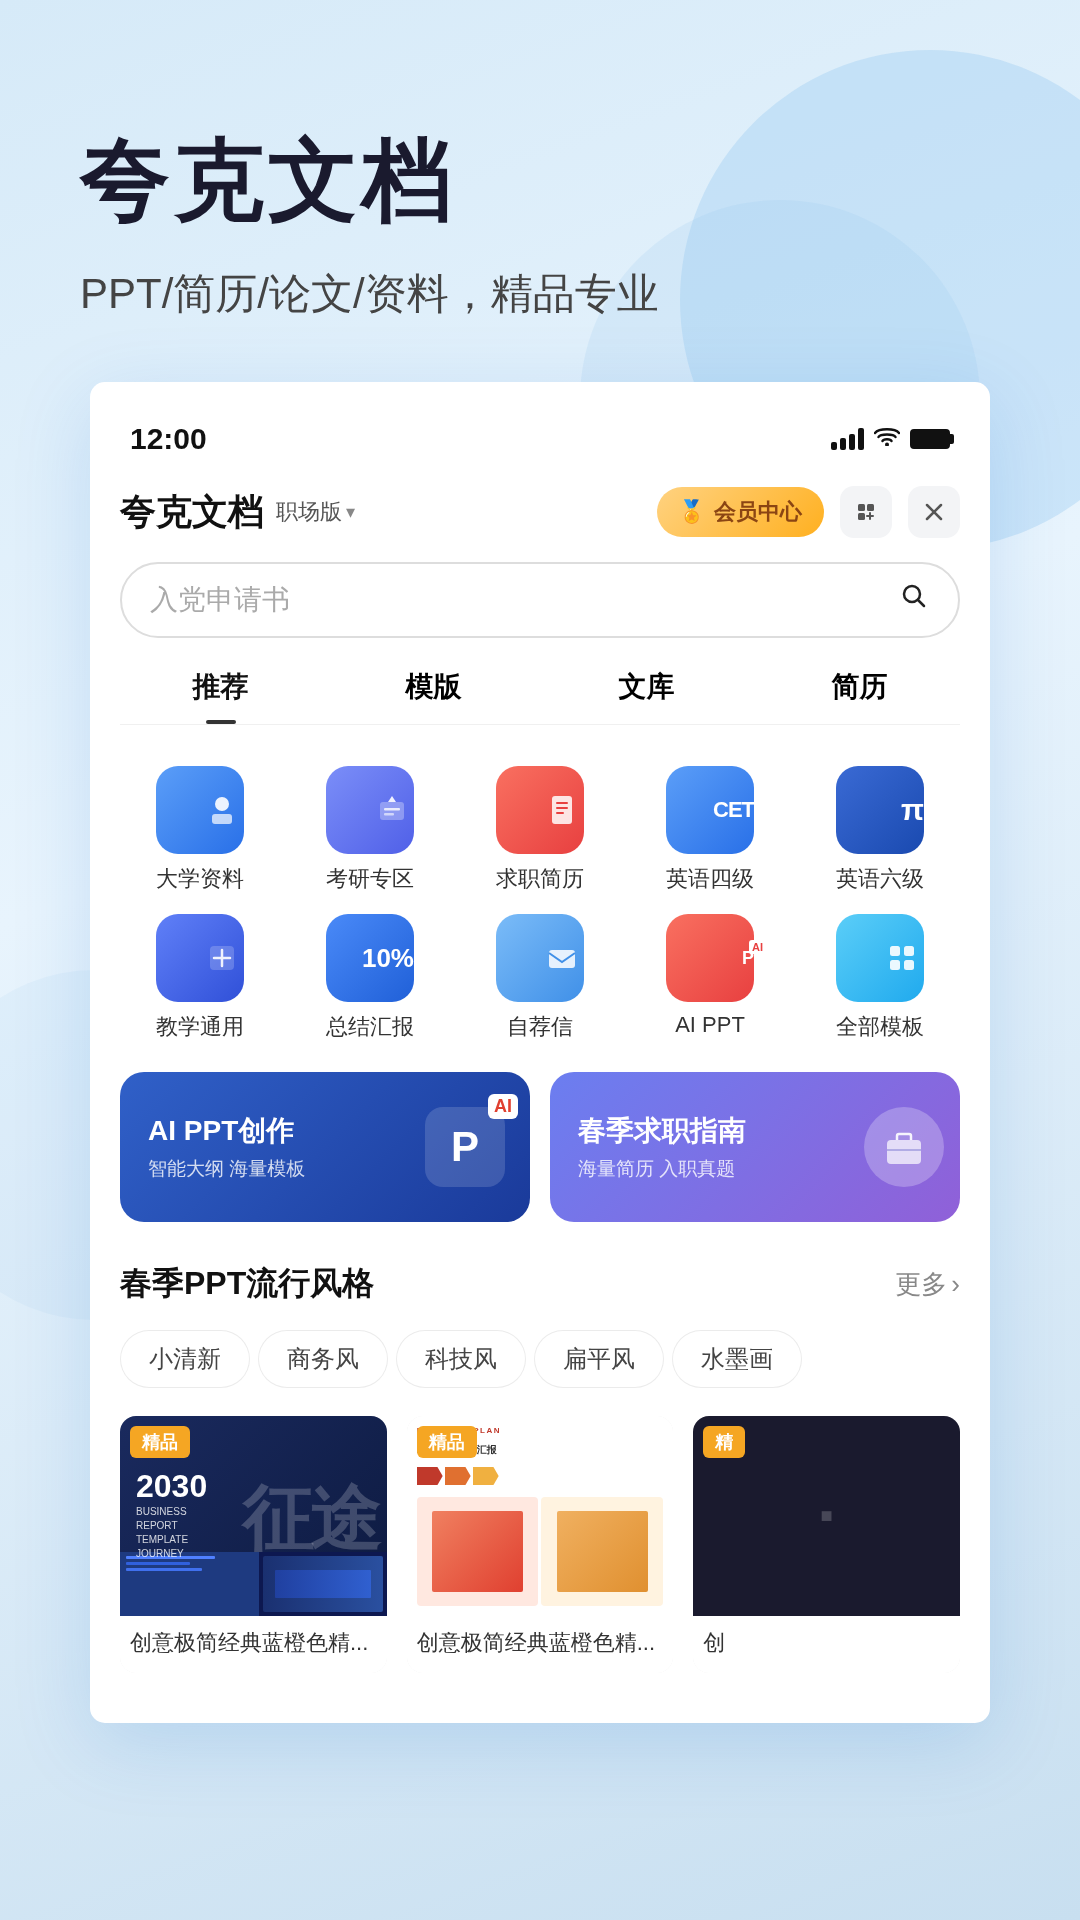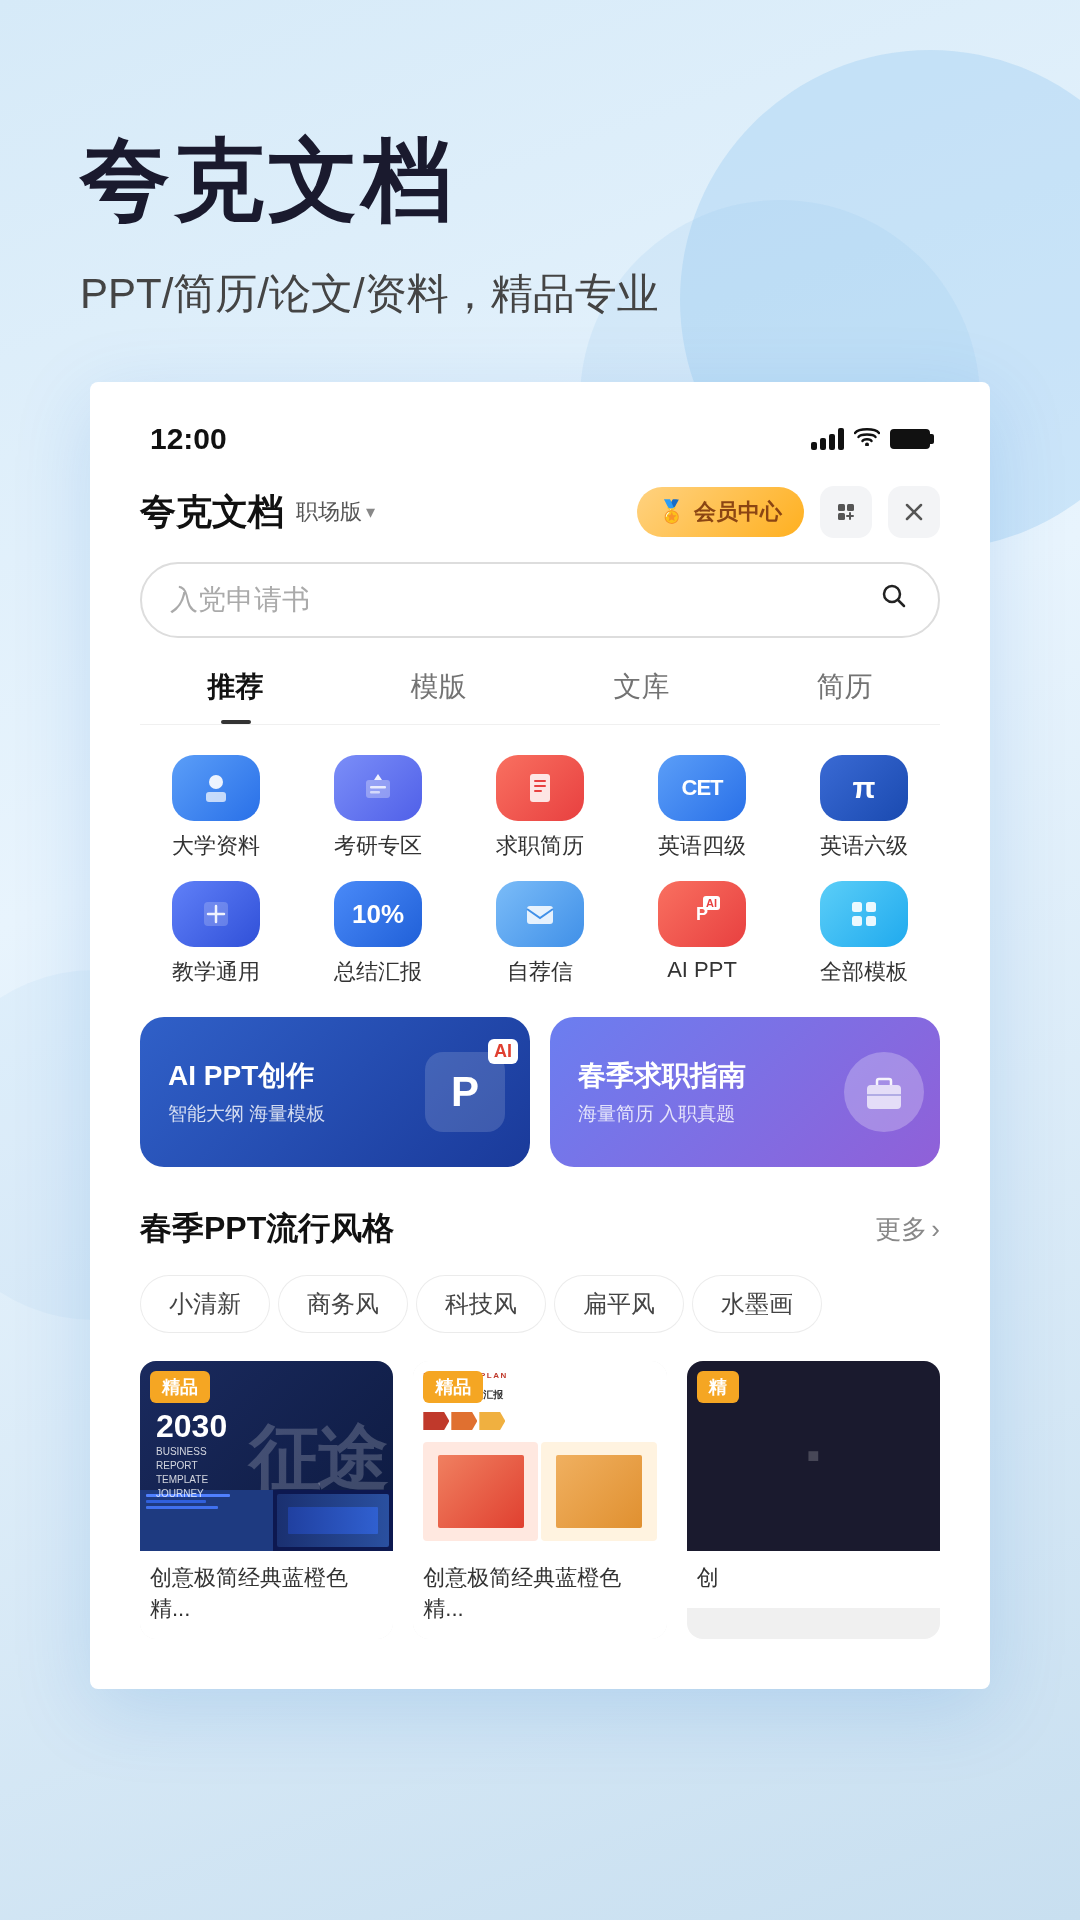--- a/index.html
+++ b/index.html
@@ -47,22 +47,22 @@
     .phone-wrapper {
       display: flex;
       justify-content: center;
       padding: 0 60px;
       position: relative;
       z-index: 2;
     }
     .phone {
       width: 900px;
       background: #fff;
-      border-radius: 8px;
-      padding: 40px 50px 50px;
+      border-radius: 15px;
+      padding: 40px 30px 50px;
       box-shadow: 0 20px 80px rgba(0,100,200,0.15);
     }
 
     
     .status-bar {
       display: flex;
       justify-content: space-between;
       align-items: center;
       margin-bottom: 30px;
       padding: 0 10px;
@@ -184,30 +184,31 @@
     }
     .search-icon-wrap {
       font-size: 34px;
       color: #222;
     }
 
     
     .tabs {
       display: flex;
       gap: 12px;
-      margin-bottom: 30px;
+      margin-bottom: 41px;
       border-bottom: 1px solid #f0f0f0;
     }
     .tab {
       flex: 1;
       text-align: center;
       font-size: 28px;
-      color: #737373;
+      color: #000000;
       padding-bottom: 18px;
       position: relative;
+      font-weight: bold;
     }
     .tab.active {
       color: #111;
       font-weight: 700;
     }
     .tab-underline {
       position: absolute;
       bottom: 0;
       left: 50%;
       transform: translateX(-50%);
@@ -225,25 +226,25 @@
       margin-bottom: 30px;
     }
     .icon-item {
       display: flex;
       flex-direction: column;
       align-items: center;
       gap: 10px;
     }
     .icon-box {
       width: 88px;
-      height: 66px;
+      height: 88px;
       border-radius: 22px;
       display: flex;
       align-items: center;
-      justify-content: center;
+      justify-content: flex-end;
       font-size: 38px;
       color: #fff;
     }
     .icon-label {
       font-size: 22px;
       color: #333;
       text-align: center;
     }
     
     .ic-daxue { background: linear-gradient(135deg, #5b9ef8, #2970e8); }

